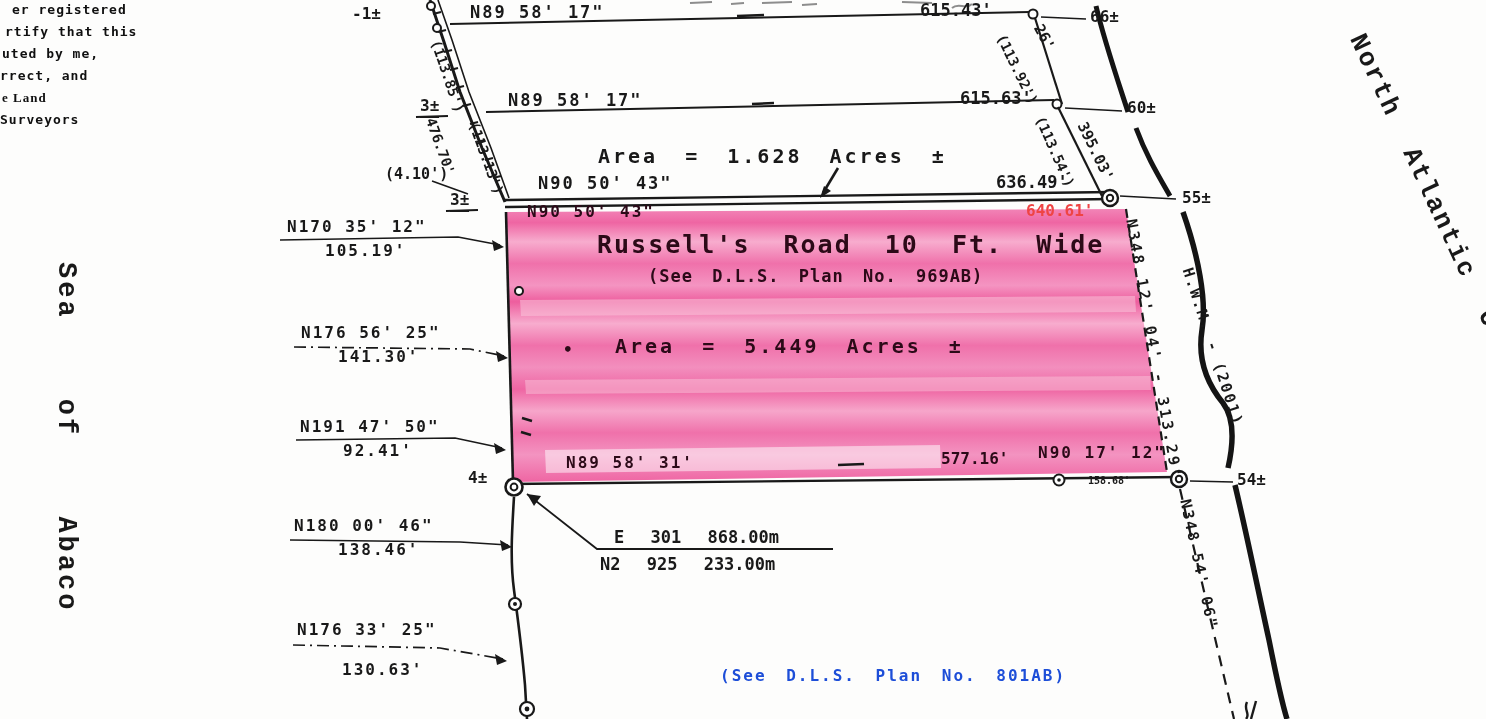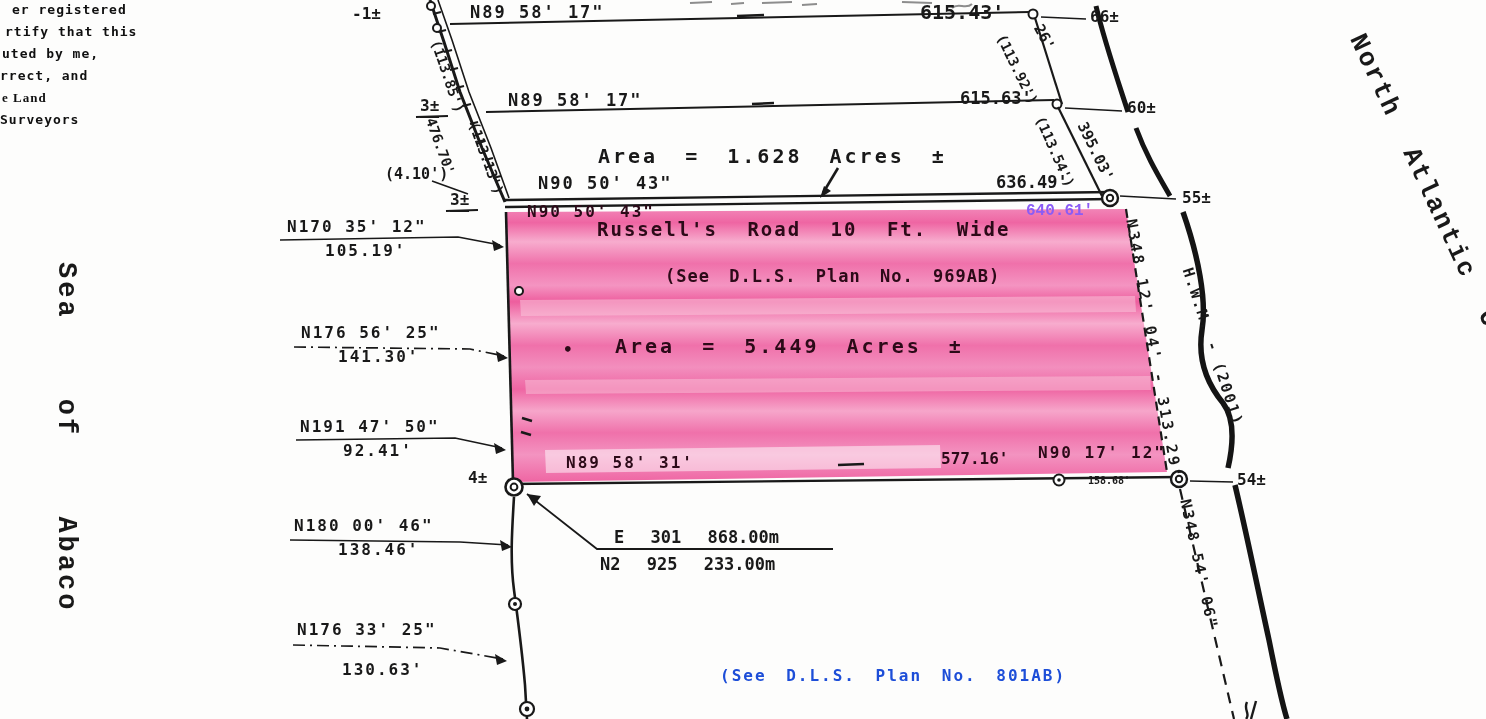--- a/index.html
+++ b/index.html
@@ -153,39 +153,39 @@
   <div class="t cert" style="left:2px;top:47px;">uted by me,</div>
   <div class="t cert" style="left:0px;top:69px;">rrect, and</div>
   <div class="t cert" style="left:2px;top:91px;font-family:Liberation Serif, serif;">e Land</div>
   <div class="t cert" style="left:0px;top:113px;">Surveyors</div>
 
   <div class="t rot" style="left:80px;top:262px;font-size:27px;letter-spacing:3px;word-spacing:60px;transform:rotate(90deg);font-family:'Liberation Mono',monospace;">Sea of Abaco</div>
   <div class="t rot" style="left:1368px;top:30px;font-size:26px;letter-spacing:2px;word-spacing:20px;transform:rotate(65deg);font-family:'Liberation Mono',monospace;">North Atlantic O</div>
 
   <div class="t" style="left:352px;top:6px;font-size:16px;">-1±</div>
   <div class="t" style="left:470px;top:4px;font-size:17px;letter-spacing:2px;">N89 58' 17"</div>
-  <div class="t" style="left:920px;top:2px;font-size:20px;">615.43'</div>
+  <div class="t" style="left:920px;top:2px;font-size:17px;">615.43'</div>
   <div class="t" style="left:1090px;top:9px;font-size:16px;">66±</div>
 
   <div class="t tickU" style="left:420px;top:98px;font-size:16px;">3±</div>
   <div class="t" style="left:508px;top:92px;font-size:17px;letter-spacing:2px;">N89 58' 17"</div>
   <div class="t" style="left:960px;top:90px;font-size:17px;">615.63'</div>
   <div class="t" style="left:1127px;top:100px;font-size:16px;">60±</div>
   <div class="t" style="left:598px;top:146px;font-size:20px;letter-spacing:3px;word-spacing:12px;text-align:right;">Area = 1.628 Acres ±</div>
 
   <div class="t" style="left:385px;top:167px;font-size:15px;">(4.10')</div>
   <div class="t tickU" style="left:450px;top:192px;font-size:16px;">3±</div>
   <div class="t" style="left:538px;top:175px;font-size:17px;letter-spacing:2px;">N90 50' 43"</div>
   <div class="t" style="left:996px;top:174px;font-size:17px;">636.49'</div>
   <div class="t" style="left:1182px;top:190px;font-size:16px;">55±</div>
 
   <div class="t pinkink" style="left:527px;top:204px;font-size:16px;letter-spacing:2px;">N90 50' 43"</div>
-  <div class="t pinkink" style="left:1026px;top:203px;font-size:16px;color:#8b5cf6;font-family:Liberation Mono, monospace;">640.61'</div>
-  <div class="t pinkink" style="left:597px;top:220px;font-size:19px;letter-spacing:2px;word-spacing:16px;">Russell's Road 10 Ft. Wide</div>
-  <div class="t pinkink" style="left:648px;top:268px;font-size:17px;letter-spacing:1px;word-spacing:8px;margin-left:17px;">(See D.L.S. Plan No. 969AB)</div>
+  <div class="t pinkink" style="left:1026px;top:203px;font-size:16px;color:#ef4444;">640.61'</div>
+  <div class="t pinkink" style="left:597px;top:232px;font-size:25px;letter-spacing:2px;word-spacing:16px;">Russell's Road 10 Ft. Wide</div>
+  <div class="t pinkink" style="left:648px;top:268px;font-size:17px;letter-spacing:1px;word-spacing:8px;">(See D.L.S. Plan No. 969AB)</div>
   <div class="t pinkink" style="left:563px;top:342px;font-size:16px;">•</div>
   <div class="t pinkink" style="left:615px;top:336px;font-size:20px;letter-spacing:3px;word-spacing:12px;">Area = 5.449 Acres ±</div>
   <div class="t pinkink" style="left:566px;top:455px;font-size:16px;letter-spacing:2px;">N89 58' 31'</div>
   <div class="t pinkink" style="left:941px;top:451px;font-size:16px;">577.16'</div>
   <div class="t pinkink" style="left:1038px;top:445px;font-size:16px;letter-spacing:2px;">N90 17' 12"</div>
   <div class="t" style="left:1088px;top:476px;font-size:10px;">158.68'</div>
   <div class="t" style="left:1237px;top:472px;font-size:16px;">54±</div>
   <div class="t" style="left:468px;top:470px;font-size:16px;">4±</div>
   <div class="t rot" style="left:1138px;top:218px;font-size:15px;letter-spacing:3px;transform:rotate(80deg);">N348 12' 04' - 313.29'</div>
 

